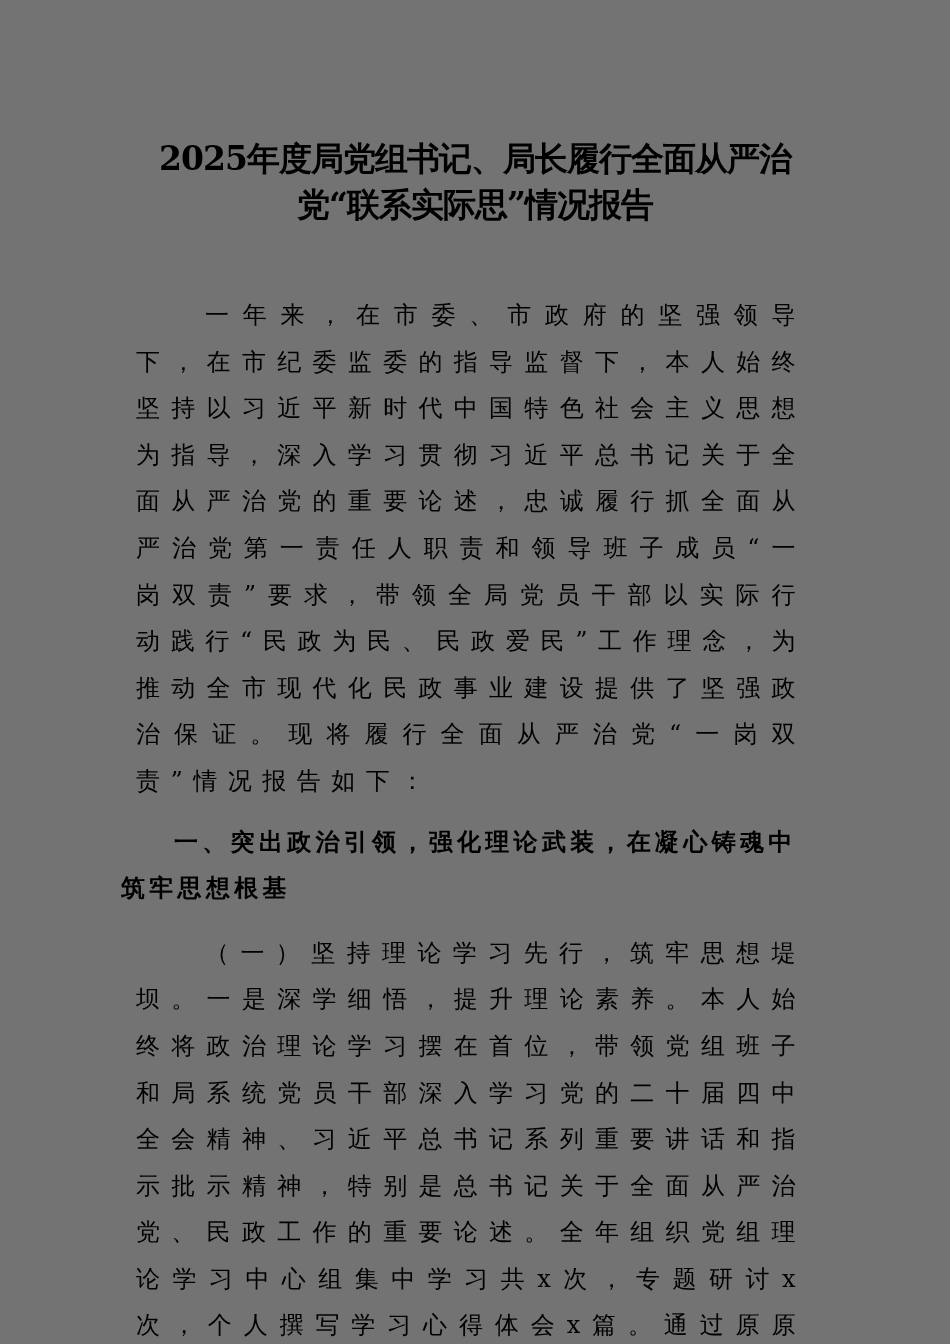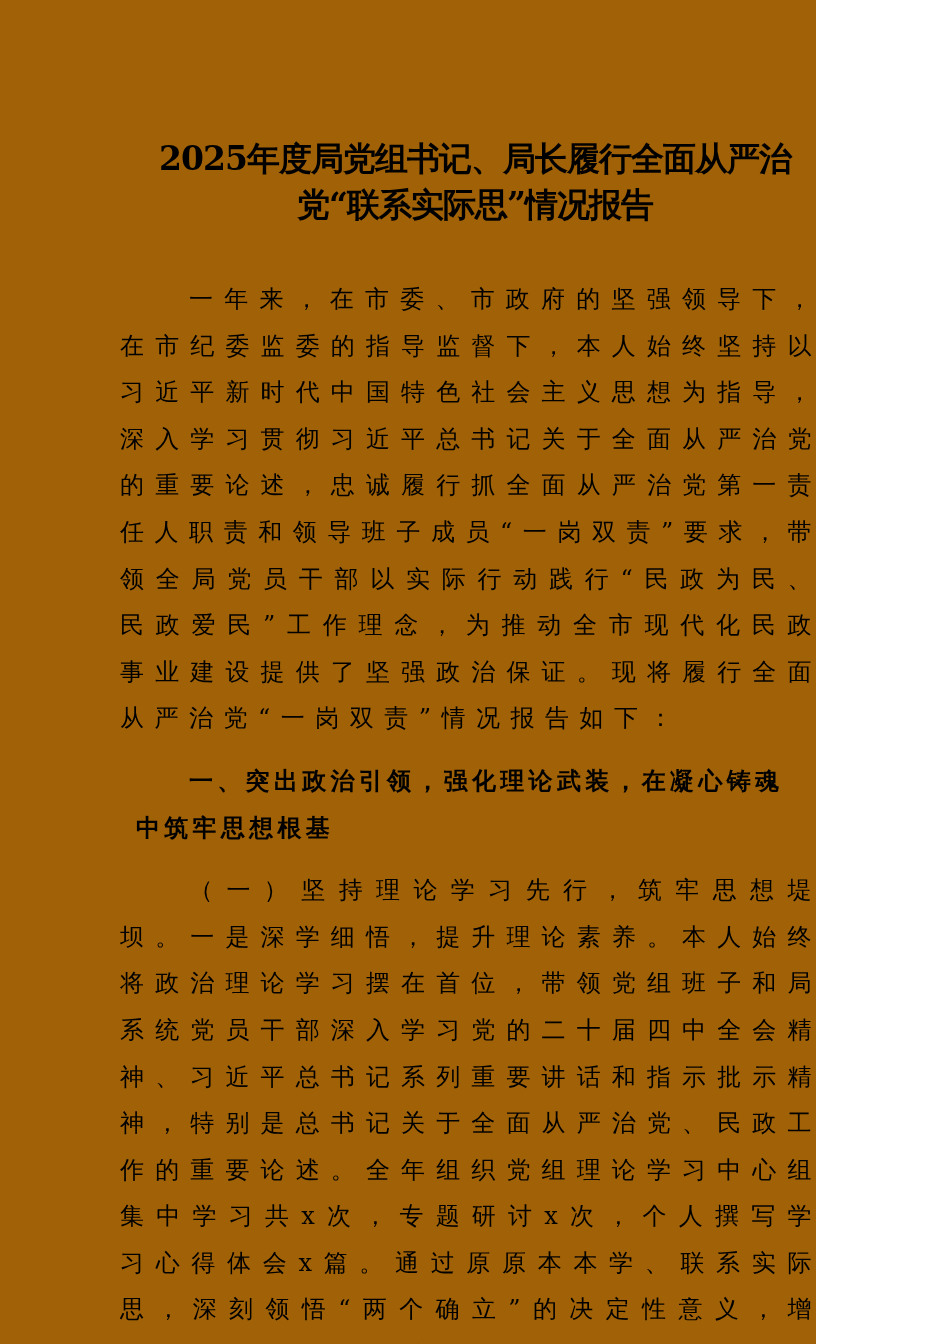--- a/index.html
+++ b/index.html
@@ -11,23 +11,23 @@
       width: 950px;
       height: 1344px;
       position: relative;
       overflow: hidden;
       color: #000000;
     }
     .page {
       position: absolute;
       left: 0;
       top: 0;
-      width: 816px;
+      width: 950px;
       height: 1344px;
-      background: #a16207;
+      background: #737373;
     }
     .title {
       position: absolute;
       left: 100px;
       top: 136px;
       width: 750px;
       text-align: center;
       font-family: "DejaVu Serif", "Liberation Serif", serif;
       font-weight: bold;
       font-size: 33px;
@@ -43,30 +43,30 @@
       position: absolute;
       left: 120px;
       top: 276px;
       width: 702px;
       font-family: "DejaVu Serif", "Liberation Serif", serif;
       font-size: 24px;
       line-height: 46.6px;
       letter-spacing: 10.5px;
     }
     .para {
-      margin: 0;
+      margin: 16px;
       text-indent: 69px;
       text-align: justify;
       text-align-last: left;
       word-break: break-all;
     }
     .heading {
-      margin: 16px;
+      margin: 1px;
       text-indent: 53px;
-      font-family: Liberation Serif, serif;
+      font-family: Liberation Mono, monospace;
       font-weight: bold;
       font-size: 24px;
       letter-spacing: 4.3px;
       line-height: 46.6px;
       word-break: break-all;
     }
   </style>
 </head>
 <body>
 

